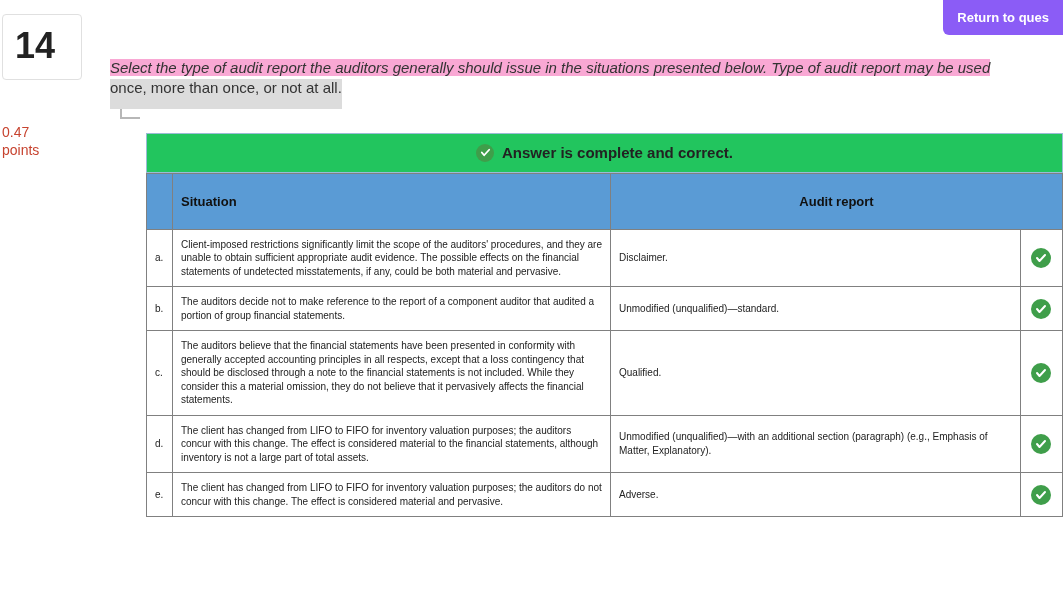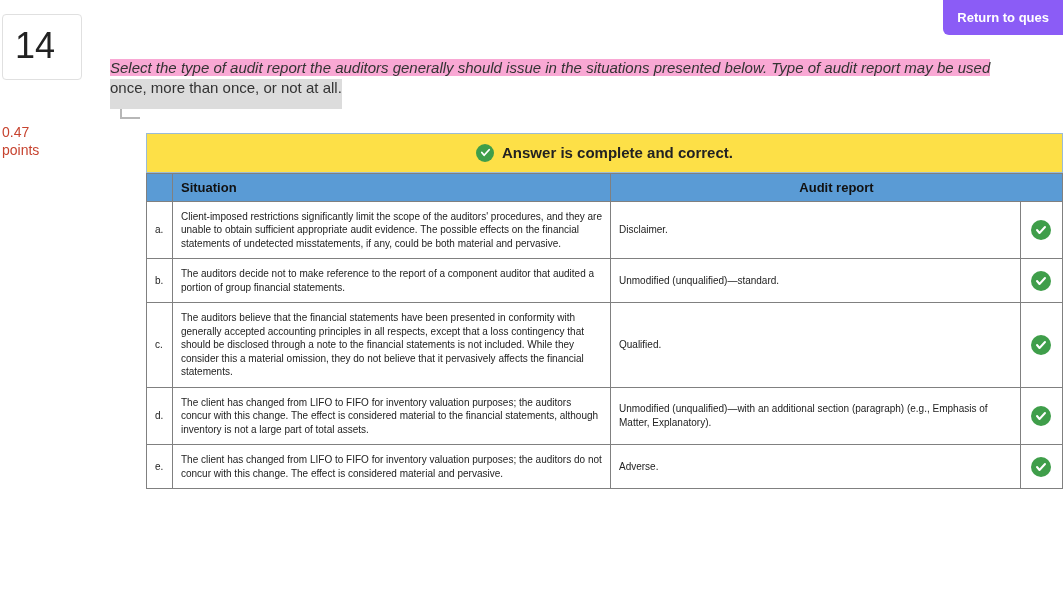--- a/index.html
+++ b/index.html
@@ -31,21 +31,21 @@
     position: absolute;
     left: 2px; top: 14px;
     width: 98px;
     text-align: left;
   }
   .q-number {
     width: 80px;
     border: 1px solid #e0e0e0;
     border-radius: 4px;
     font-size: 36px;
-    font-weight: 400;
+    font-weight: 700;
     padding: 10px 4px 12px 12px;
     color: #222;
     background: #fff;
   }
   .q-points {
     margin-top: 44px;
     font-size: 14px;
     color: #c7432f;
     line-height: 1.25;
   }
@@ -66,21 +66,21 @@
     width: 20px;
     height: 14px;
     border-left: 2px solid #b7b7b7;
     border-bottom: 2px solid #b7b7b7;
     margin-left: 10px;
     margin-top: 2px;
   }
   .answer-banner {
     margin-top: 14px;
     margin-left: 36px;
-    background: #fde047;
+    background: #22c55e;
     border: 1px solid #9bbbd5;
     padding: 10px 0;
     text-align: center;
     font-size: 15px;
     font-weight: bold;
     color: #222;
     display: flex;
     align-items: center;
     justify-content: center;
     gap: 8px;
@@ -99,21 +99,21 @@
     margin-left: 36px;
     width: calc(100% - 36px);
     border-collapse: collapse;
     table-layout: fixed;
   }
   .tbl th {
     background: #5a9bd5;
     color: #111;
     font-weight: bold;
     font-size: 13px;
-    padding: 6px 8px;
+    padding: 20px 8px;
     border: 1px solid #808080;
     text-align: left;
   }
   .tbl th.col-report { text-align: center; margin-left: 33px; }
   .tbl td {
     border: 1px solid #808080;
     padding: 8px 8px;
     font-size: 10px;
     line-height: 1.35;
     vertical-align: middle;

